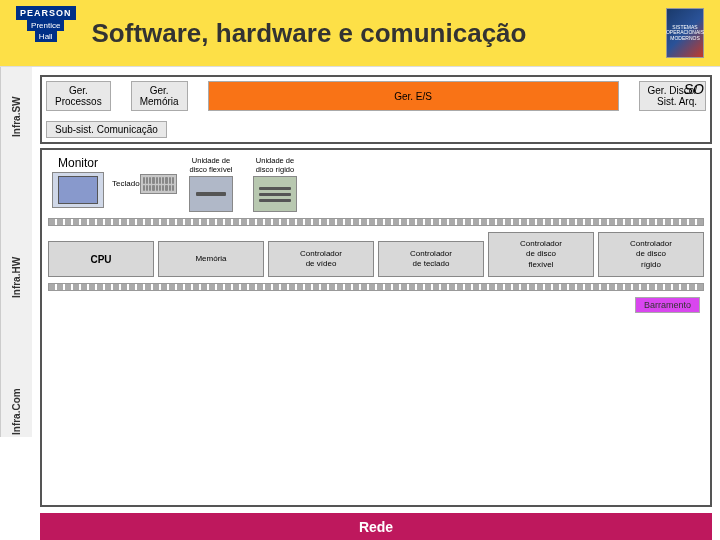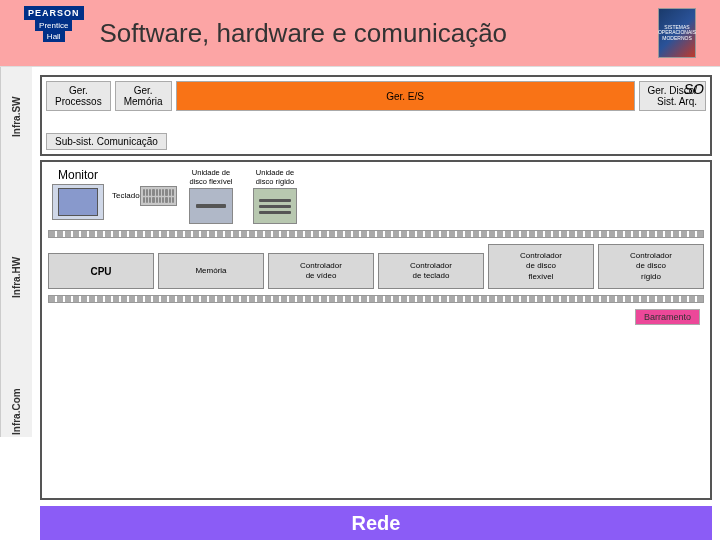--- a/index.html
+++ b/index.html
@@ -9,22 +9,22 @@
       font-family: Arial, sans-serif;
       background: #fff;
       overflow: hidden;
       position: relative;
     }
 
     
     .header {
       display: flex;
       align-items: center;
-      padding: 6px 24px;
-      background: #fca5a5;
+      padding: 6px 16px;
+      background: #fde047;
       border-bottom: 1px solid #ddd;
     }
     .logo-area {
       display: flex;
       flex-direction: column;
       align-items: center;
       margin-right: 16px;
     }
     .logo-pearson {
       background: #003087;
@@ -42,21 +42,21 @@
     }
     .logo-hall {
       background: #003087;
       color: #fff;
       font-size: 8px;
       padding: 1px 4px;
       margin-bottom: 18px;
     }
     .page-title {
       font-size: 26px;
-      font-weight: normal;
+      font-weight: bold;
       color: #333;
       flex: 1;
     }
     .book-cover {
       width: 38px;
       height: 50px;
       background: linear-gradient(135deg, #1a3a6b 0%, #2a5298 50%, #c0392b 100%);
       border: 1px solid #999;
       display: flex;
       align-items: center;
@@ -105,22 +105,22 @@
 
     
     .so-box {
       border: 2px solid #555;
       padding: 4px;
       background: #fff;
       position: relative;
     }
     .so-header {
       display: flex;
-      gap: 4px;
-      margin-bottom: 20px;
+      gap: 20px;
+      margin-bottom: 8px;
       border-radius: 14px;
     }
     .so-badge {
       background: #e8e8e8;
       border: 1px solid #aaa;
       padding: 3px 8px;
       font-size: 10px;
       text-align: center;
     }
     .so-spacer {
@@ -329,31 +329,31 @@
     
     .barramento-row {
       display: flex;
       align-items: center;
       justify-content: flex-end;
       padding-right: 4px;
     }
     .barramento-label {
       font-size: 9px;
       color: #333;
-      background: #ec4899;
+      background: #d946ef;
       border: 1px solid #aaa;
       padding: 2px 8px;
     }
 
     
     .rede-bar {
-      background: #8b5cf6;
+      background: #be185d;
       color: #fff;
       text-align: center;
-      font-size: 20px;
+      font-size: 14px;
       font-weight: bold;
       padding: 6px;
       margin-top: 2px;
     }
 
     .bus-line {
       height: 8px;
       background: repeating-linear-gradient(
         90deg,
         #aaa 0px, #aaa 6px,

